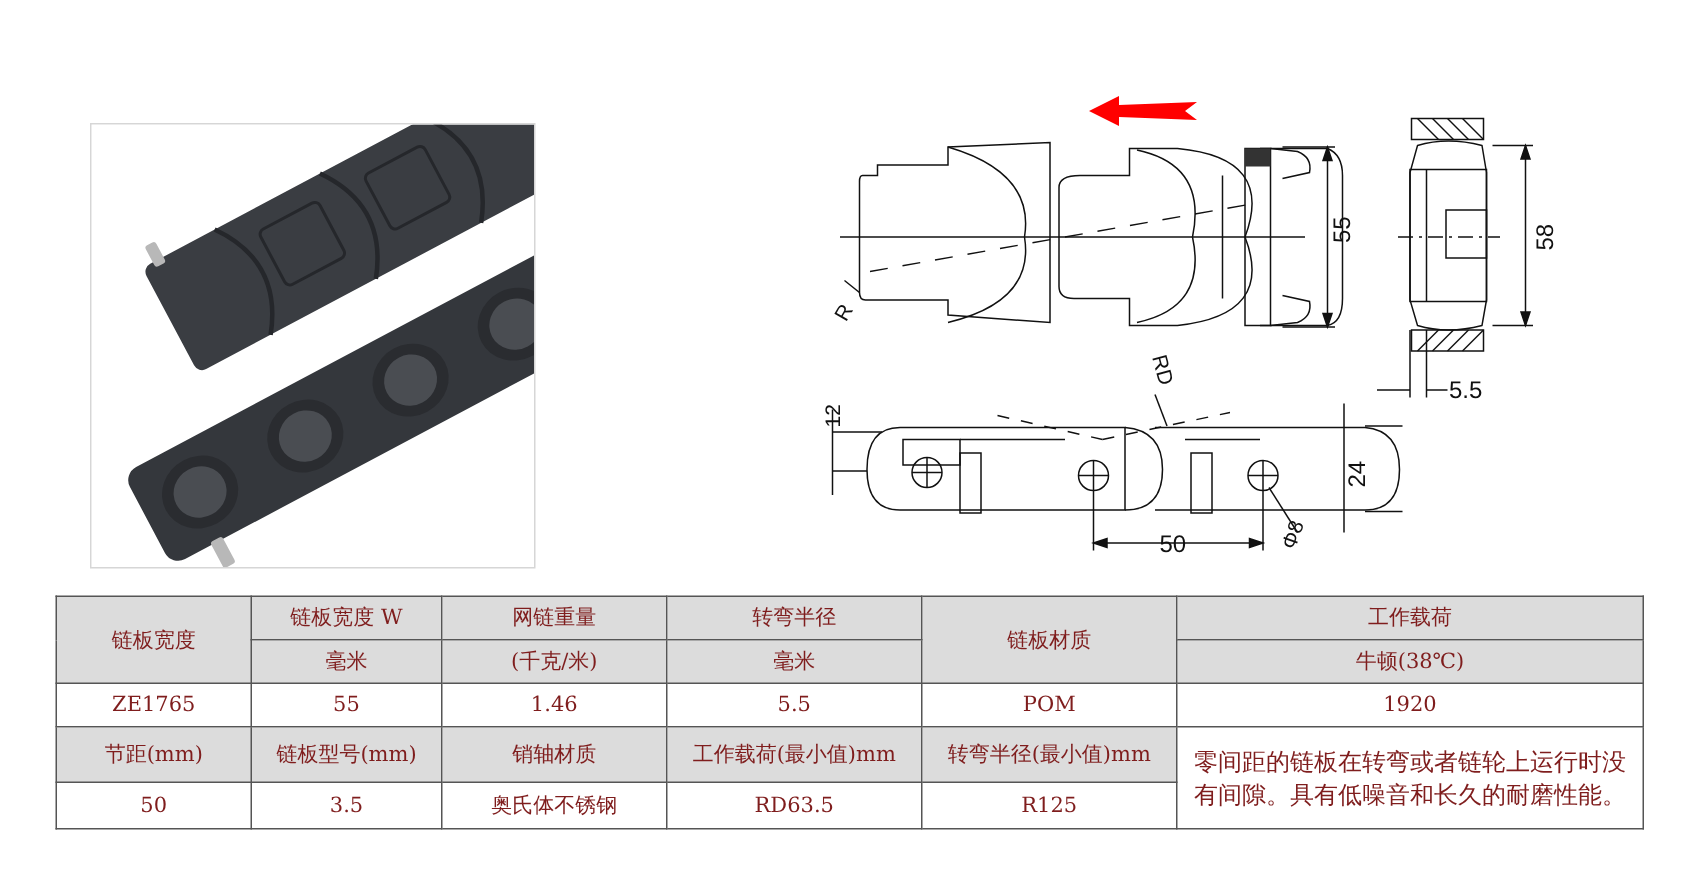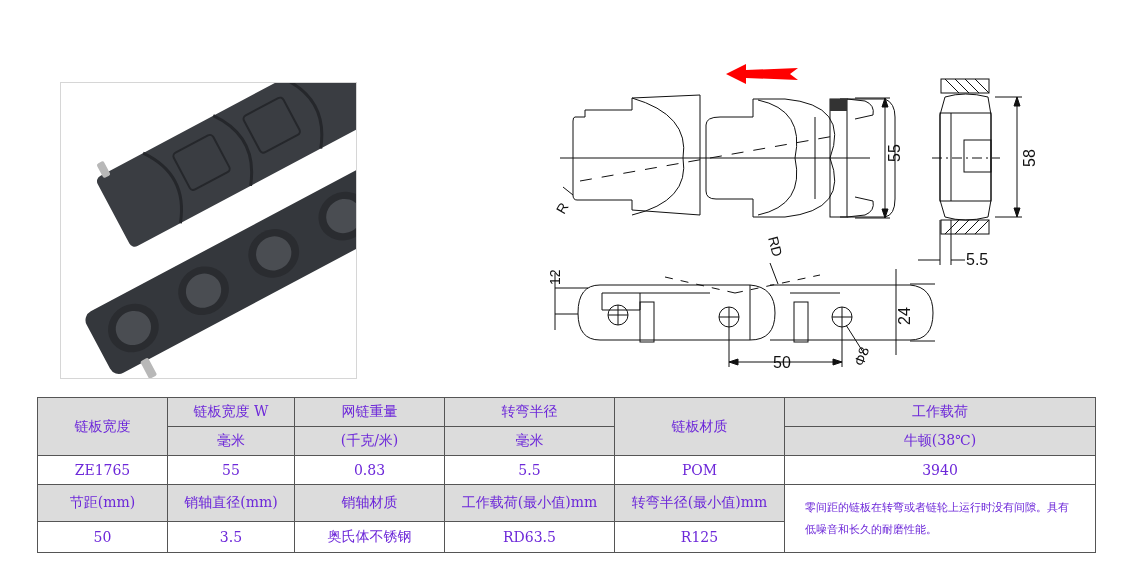--- a/index.html
+++ b/index.html
@@ -16,29 +16,29 @@
     .drawing svg { width: 100%; height: 100%; display: block; }
 
     table.spec {
       position: absolute; left: 37px; top: 397px; width: 1058px;
       border-collapse: collapse; table-layout: fixed;
       font-size: 14px;
     }
     table.spec td {
       border: 1px solid #555; text-align: center; vertical-align: middle;
       height: 29px; padding: 0 2px; white-space: nowrap; overflow: hidden;
-      color: #6d28d9;
+      color: #7f1d1d;
       margin-top: 40px;
     }
     table.spec td.hd { background: #dcdcdc; }
     table.spec tr.r4 td { height: 37px; }
     table.spec tr.r5 td { height: 31px; }
     table.spec td.desc {
-      text-align: left; white-space: normal; line-height: 22px; padding: 2px 20px;
-      font-size: 11px; background: #fff;
+      text-align: center; white-space: normal; line-height: 22px; padding: 2px 10px;
+      font-size: 16px; background: #fff;
     }
   </style>
 </head>
 <body>
 
 <div class="photo-frame">
   <svg viewBox="0 0 297 297">
     <rect x="0" y="0" width="297" height="297" fill="#ffffff"></rect>
 
     <g transform="rotate(-28 150 80)">
@@ -199,28 +199,28 @@
   </tr>
   <tr>
     <td class="hd">毫米</td>
     <td class="hd">(千克/米)</td>
     <td class="hd">毫米</td>
     <td class="hd">牛顿(38℃)</td>
   </tr>
   <tr>
     <td>ZE1765</td>
     <td>55</td>
-    <td>0.83</td>
+    <td>1.46</td>
     <td>5.5</td>
     <td>POM</td>
-    <td>3940</td>
+    <td>1920</td>
   </tr>
   <tr class="r4">
     <td class="hd">节距(mm)</td>
-    <td class="hd">销轴直径(mm)</td>
+    <td class="hd">链板型号(mm)</td>
     <td class="hd">销轴材质</td>
     <td class="hd">工作载荷(最小值)mm</td>
     <td class="hd">转弯半径(最小值)mm</td>
     <td class="desc" rowspan="2">零间距的链板在转弯或者链轮上运行时没有间隙。具有低噪音和长久的耐磨性能。</td>
   </tr>
   <tr class="r5">
     <td>50</td>
     <td>3.5</td>
     <td>奥氏体不锈钢</td>
     <td>RD63.5</td>

